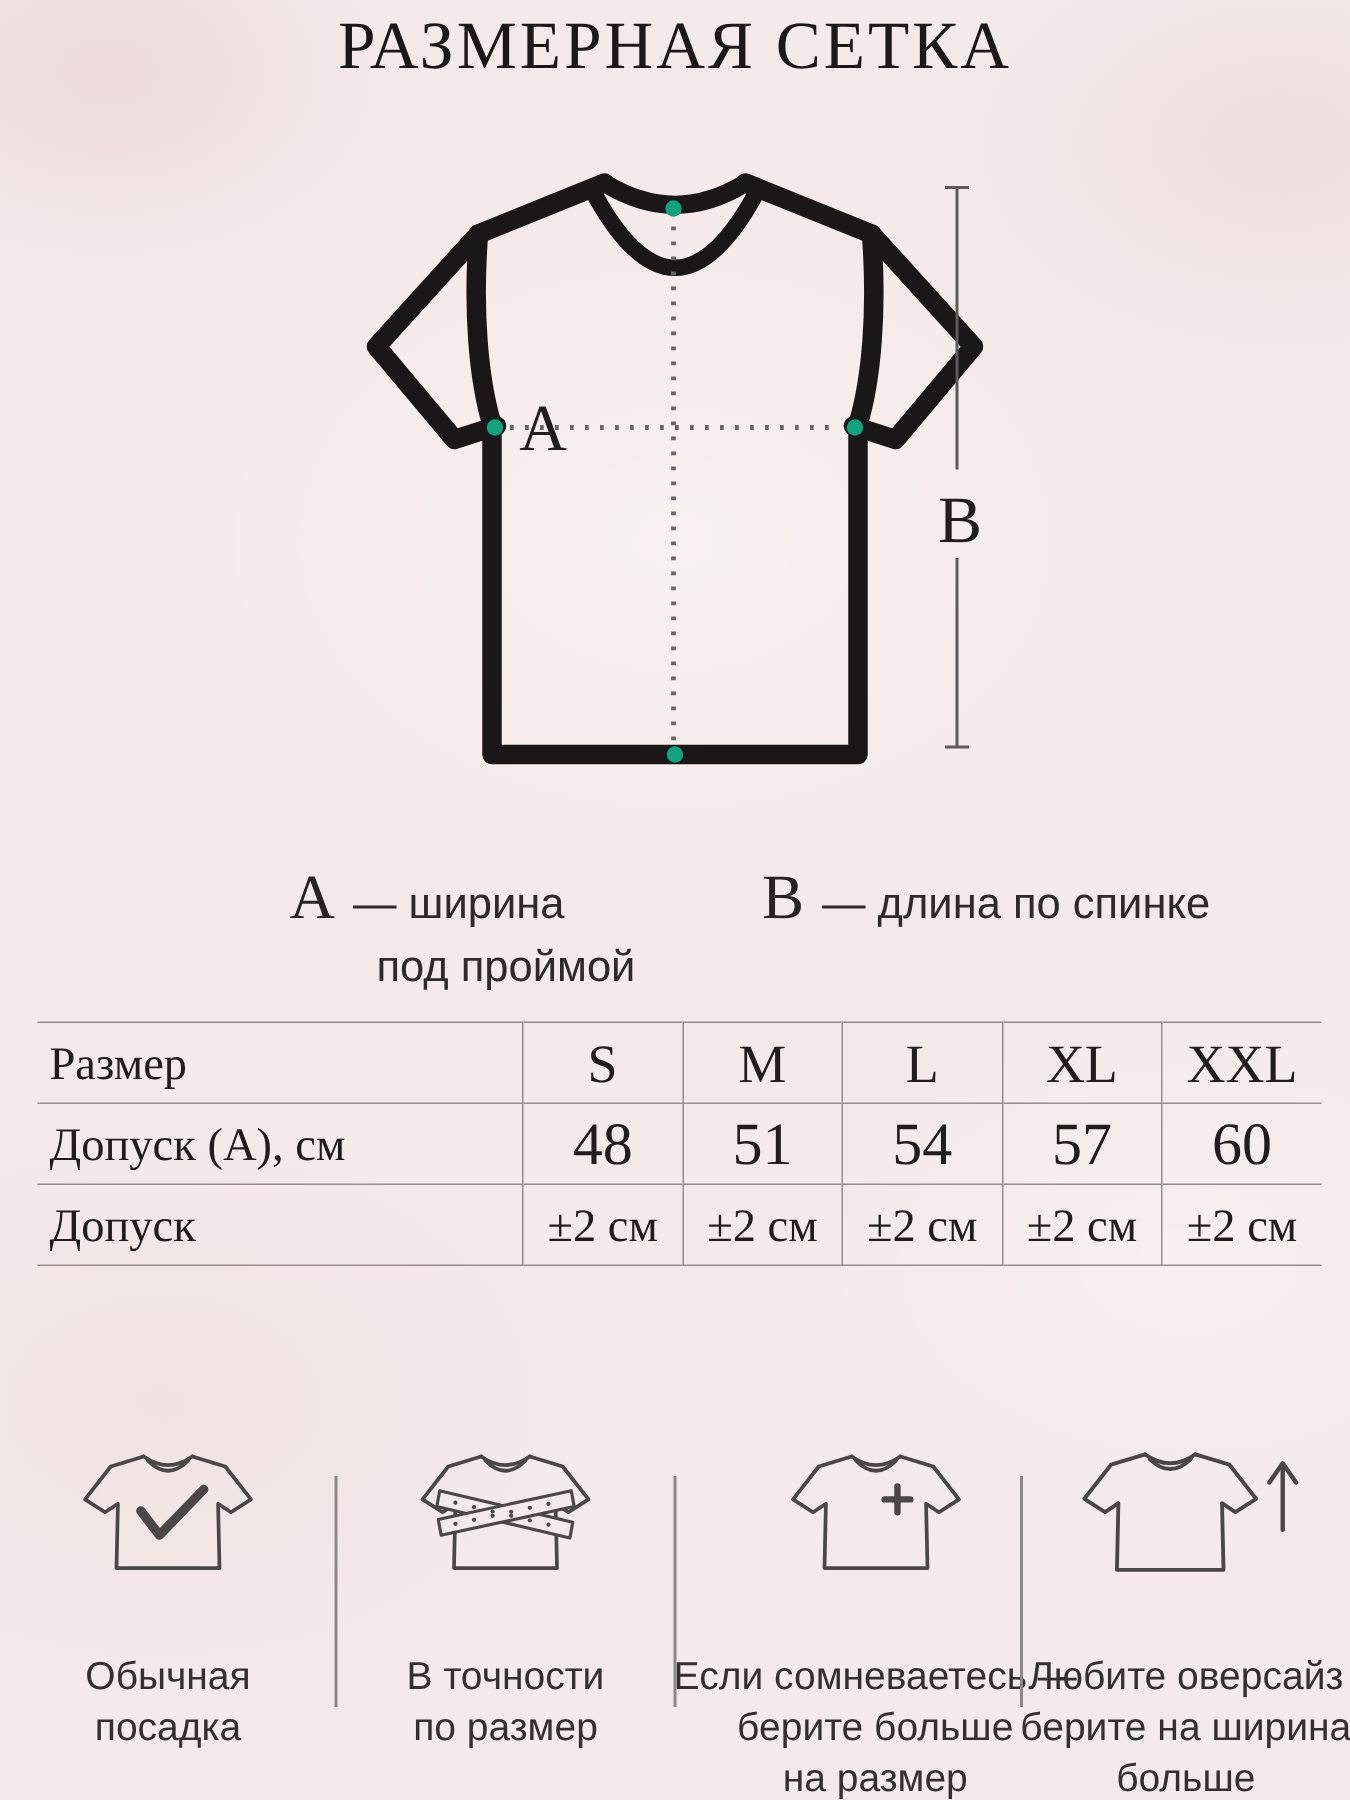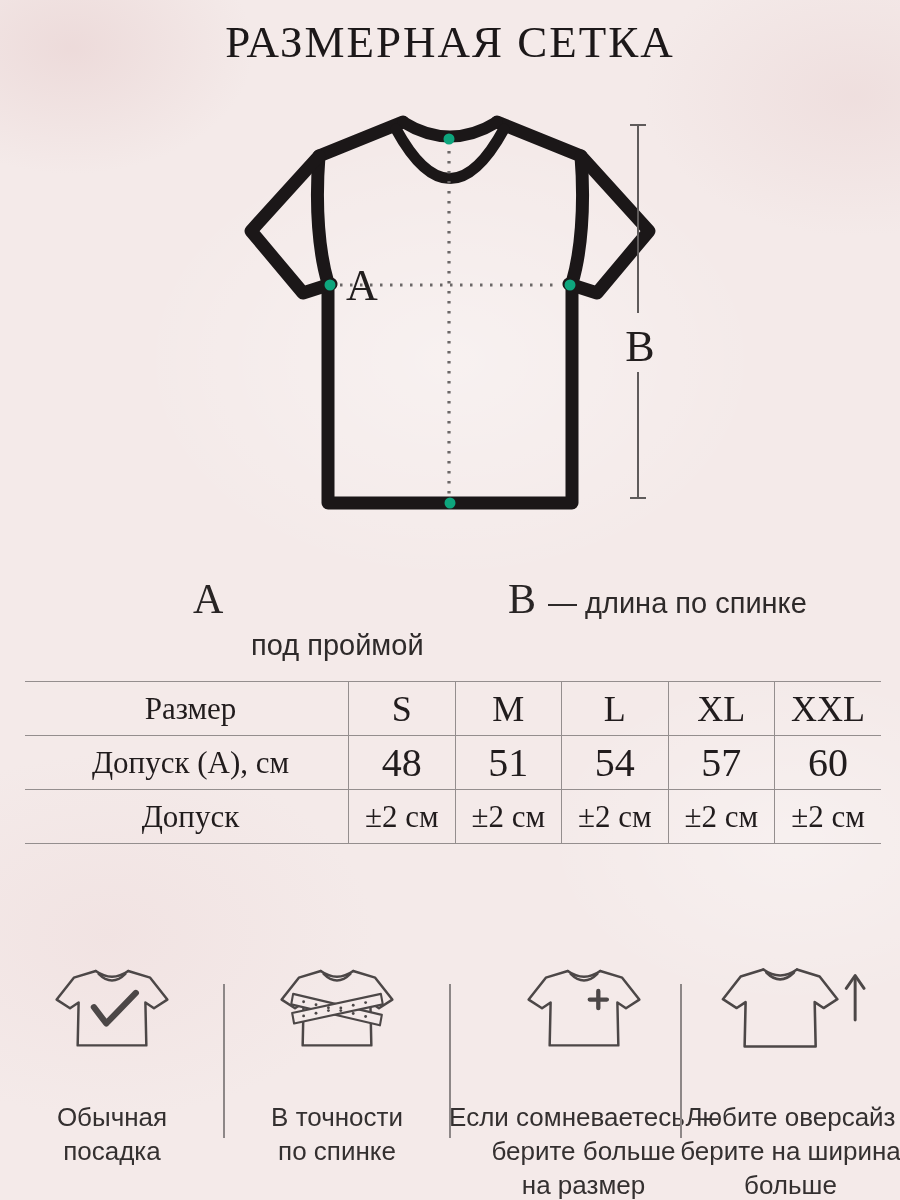--- a/index.html
+++ b/index.html
@@ -11,42 +11,42 @@
   .page::before{
     content:"";position:absolute;inset:0;pointer-events:none;
     background:
       radial-gradient(260px 180px at 8% 4%, rgba(228,200,200,.45), rgba(228,200,200,0) 70%),
       radial-gradient(300px 200px at 95% 8%, rgba(231,206,206,.40), rgba(231,206,206,0) 70%),
       radial-gradient(420px 300px at 50% 30%, rgba(255,255,255,.35), rgba(255,255,255,0) 75%),
       radial-gradient(380px 260px at 12% 78%, rgba(236,214,214,.35), rgba(236,214,214,0) 70%),
       radial-gradient(360px 240px at 88% 70%, rgba(255,255,255,.30), rgba(255,255,255,0) 70%);
   }
   .title{
-    position:absolute;top:16px;left:0;width:100%;text-align:center;
+    position:absolute;top:4px;left:0;width:100%;text-align:center;
     font-size:45px;letter-spacing:2px;font-weight:500;color:#1c1819;
   }
   .diagram-svg{position:absolute;left:0;top:95px;width:900px;height:475px;}
   .diagram-letter{font-family:"Liberation Serif", serif;font-size:44px;fill:#221e1e;}
 
   
   .legend-item{position:absolute;}
   .legend-line1{display:flex;align-items:baseline;}
   .legend-letter{font-family:"Liberation Serif", serif;font-size:42px;color:#282424;}
   .legend-text{font-family:"Liberation Sans", sans-serif;font-size:29px;color:#2e2a2a;margin-left:12px;}
   .legend-line2{font-family:"Liberation Sans", sans-serif;font-size:29px;color:#2e2a2a;margin-left:58px;margin-top:6px;}
 
   
   .size-table{position:absolute;left:25px;top:681px;width:856px;border-collapse:collapse;table-layout:fixed;}
   .size-table tr{border-top:1.5px solid #948e8e;}
   .size-table tr.last{border-bottom:1.5px solid #948e8e;}
   .size-table th,.size-table td{
     border-left:1.5px solid #948e8e;text-align:center;vertical-align:middle;
     font-weight:normal;padding:0;color:#211c1d;
   }
-  .size-table th:first-child,.size-table td:first-child{border-left:none;text-align:center;padding-left:8px;}
+  .size-table th:first-child,.size-table td:first-child{border-left:none;text-align:left;padding-left:8px;}
   .col-label{width:315px;}
   .row-header{height:54px;}
   .row-data{height:54px;}
   .cell-rowlabel{font-size:31px;}
   .cell-size{font-size:36px;}
   .cell-num{font-size:40px;}
   .cell-tol{font-size:31px;}
 
   
   .fit-panel{position:absolute;top:962px;height:235px;display:flex;flex-direction:column;align-items:center;gap:24px;}
@@ -88,20 +88,21 @@
       <circle cx="570" cy="190" r="5.5"></circle>
       <circle cx="450" cy="408" r="5.5"></circle>
     </g>
     <text class="diagram-letter" x="362" y="205" text-anchor="middle">A</text>
     <text class="diagram-letter" x="640" y="266" text-anchor="middle">B</text>
   </svg>
 
   <div class="legend-item" style="left:193px;top:575px;">
     <div class="legend-line1">
       <span class="legend-letter">A</span>
+      <span class="legend-text">— ширина</span>
     </div>
     <div class="legend-line2">под проймой</div>
   </div>
   <div class="legend-item" style="left:508px;top:575px;">
     <div class="legend-line1">
       <span class="legend-letter">B</span>
       <span class="legend-text">— длина по спинке</span>
     </div>
   </div>
 
@@ -170,21 +171,21 @@
         <circle cx="30" cy="54.1" r="1.5"></circle>
           <circle cx="43" cy="51.3" r="1.5"></circle>
           <circle cx="56" cy="48.5" r="1.5"></circle>
         <circle cx="69" cy="45.7" r="1.5"></circle>
           <circle cx="82" cy="42.9" r="1.5"></circle>
           <circle cx="95" cy="40.1" r="1.5"></circle>
       </g>
     </svg>
     <div class="fit-caption">
       <div>В точности</div>
-      <div>по спинке</div>
+      <div>по размер</div>
     </div>
   </div>
 
   <div class="fit-panel" style="left:468px;width:231px;">
     <svg class="fit-icon" width="124" height="100" viewBox="0 0 130 100">
       <g stroke="#4c4747" stroke-width="2.6" fill="none" stroke-linejoin="round" stroke-linecap="round">
         <path d="M48,7 L25,14 L7,37 L21,46 L30,40 L29,85 L101,85 L100,40 L109,46 L123,37 L105,14 L82,7"></path>
         <path d="M48,7 Q65,19 82,7"></path>
         <path d="M51,10 Q65,24 79,10"></path>
         <path d="M80,28 V46 M71,37 H89" stroke-width="4.5"></path>

